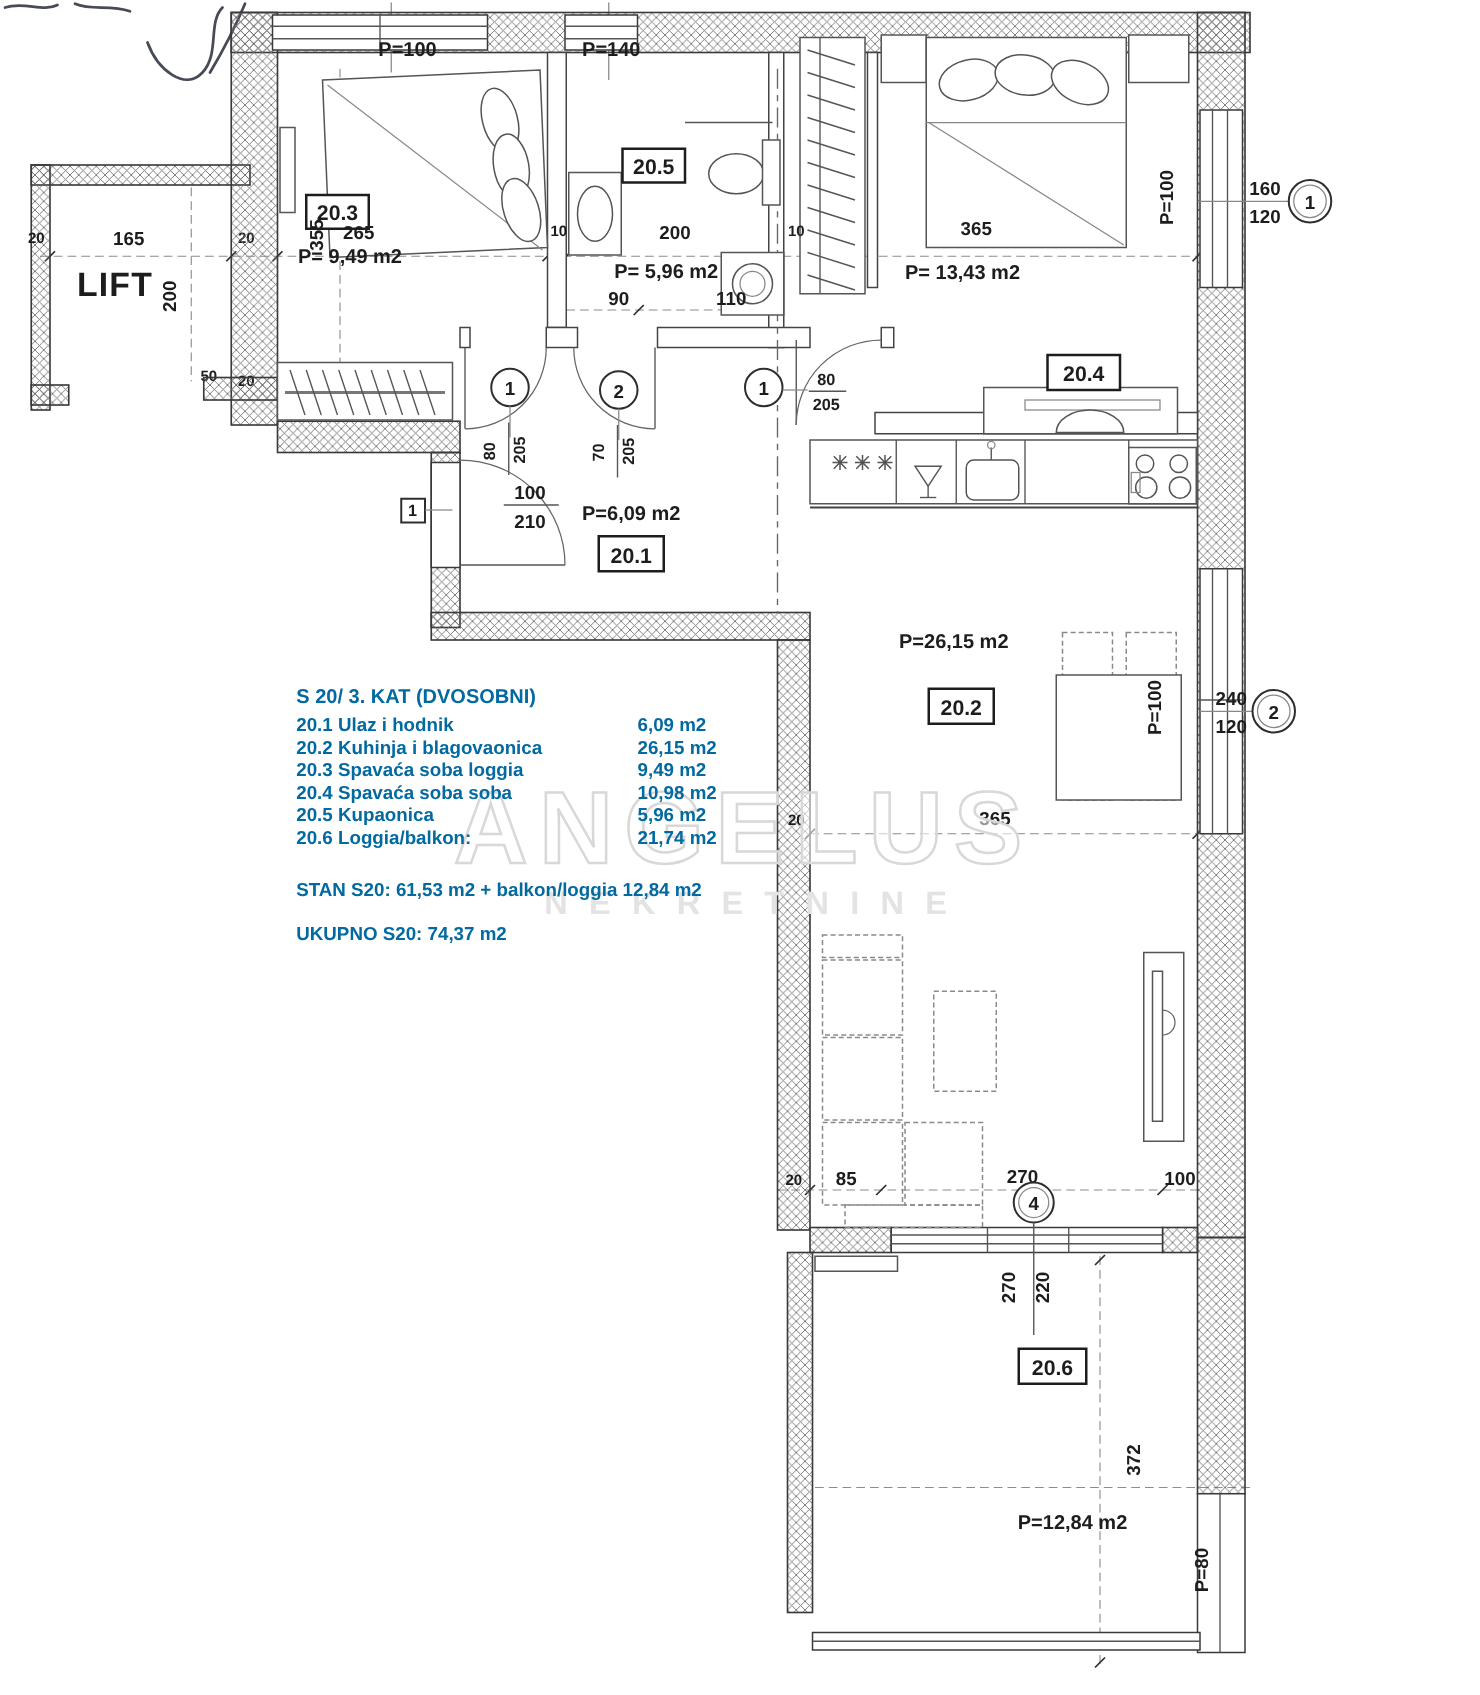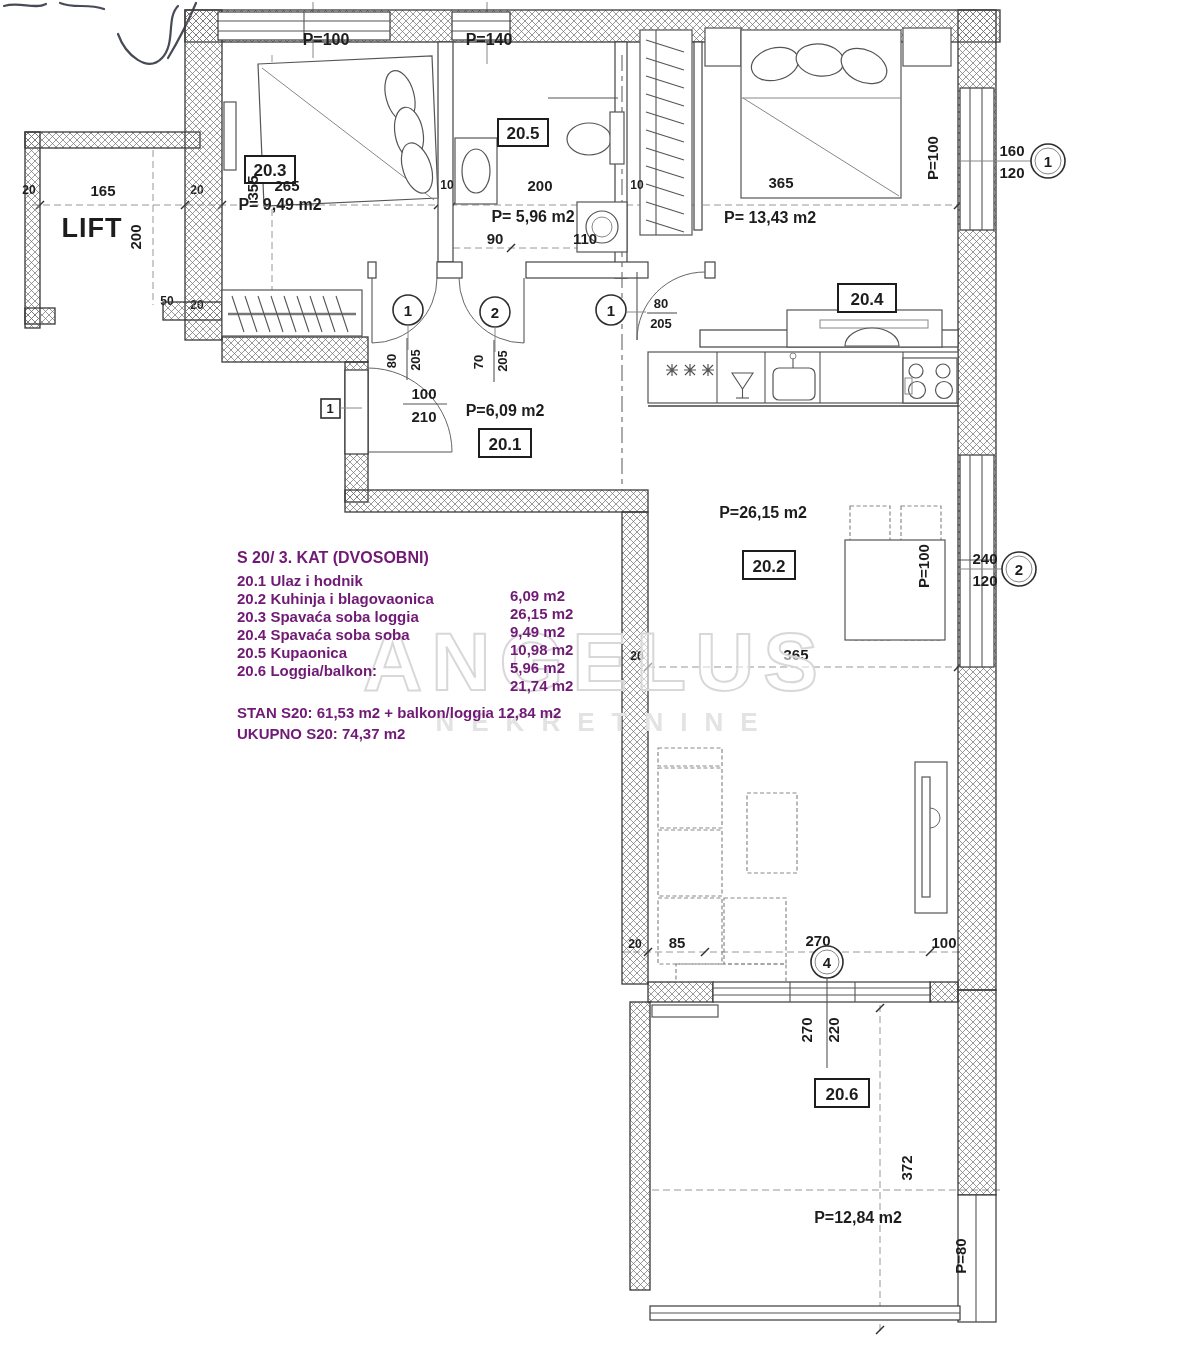--- a/index.html
+++ b/index.html
@@ -17,25 +17,25 @@
   .lt{stroke:#888;stroke-width:1;fill:none}
   .dim{stroke:#8c8c8c;stroke-width:0.9;fill:none;stroke-dasharray:7 4}
   .tick{stroke:#2e2e2e;stroke-width:1.4}
   .arc{fill:none;stroke:#666;stroke-width:1}
   .dash{stroke:#666;stroke-width:1.1;stroke-dasharray:16 5 5 5;fill:none}
   .box{fill:#fff;stroke:#1d1d1d;stroke-width:2}
   .mk{fill:#fff;stroke:#2e2e2e;stroke-width:1.6}
   .sig{fill:none;stroke:#272b38;stroke-width:2.2;stroke-linecap:round;opacity:.85}
   .wm{fill:rgba(255,255,255,.55);stroke:#d8d8d8;stroke-width:2;font-size:82px;letter-spacing:9px}
   .wm2{fill:#e3e3e3;font-size:26px;letter-spacing:17px}
-  .legend{position:absolute;left:237px;top:549px;width:345px;color:#701a75;font-weight:bold;}
+  .legend{position:absolute;left:237px;top:549px;width:345px;color:#0369a1;font-weight:bold;}
   .legend-title{font-size:16px;margin-bottom:5px;white-space:nowrap}
   .legend-row{position:relative;font-size:15px;height:18px;white-space:nowrap}
-  .lg-area{position:absolute;left:273px;top:15px}
-  .legend-total{font-size:15px;margin-top:4px;white-space:nowrap}
+  .lg-area{position:absolute;left:273px;top:0}
+  .legend-total{font-size:15px;margin-top:18px;white-space:nowrap}
   .legend-total.first{margin-top:24px}
 </style>
 </head>
 <body>
 
 <div id="page">
 <svg width="1184" height="1356" viewBox="0 0 1184 1356">
   <defs>
     <pattern id="xh" patternUnits="userSpaceOnUse" width="7" height="7">
       <path d="M0 0 L7 7 M7 0 L0 7" stroke="#6e6e6e" stroke-width="0.7" fill="none"></path>

